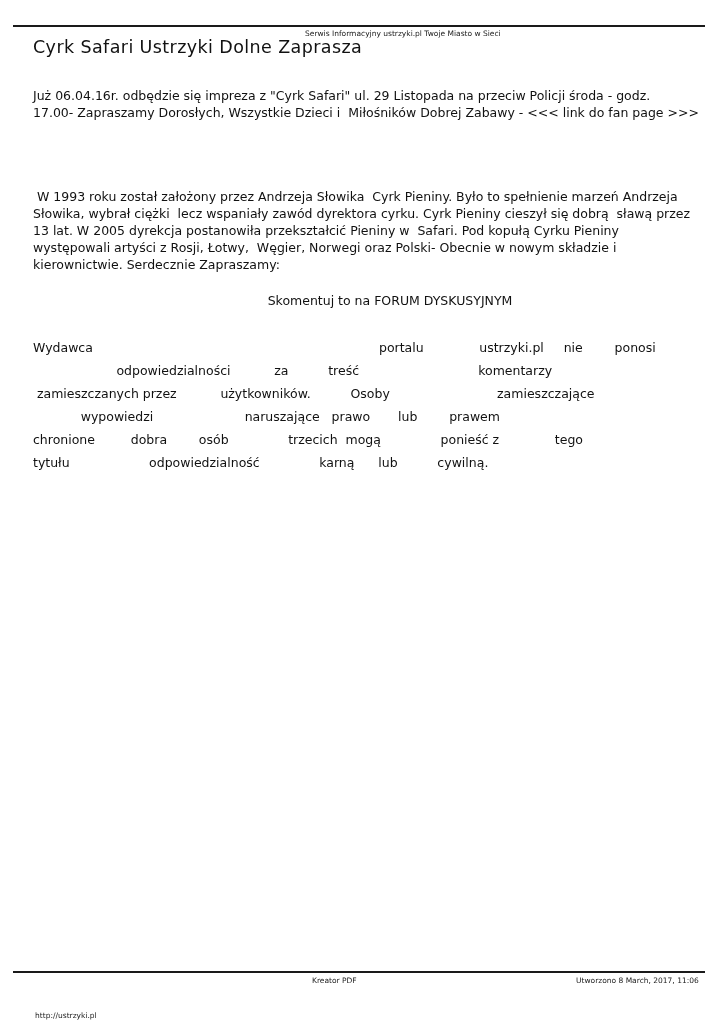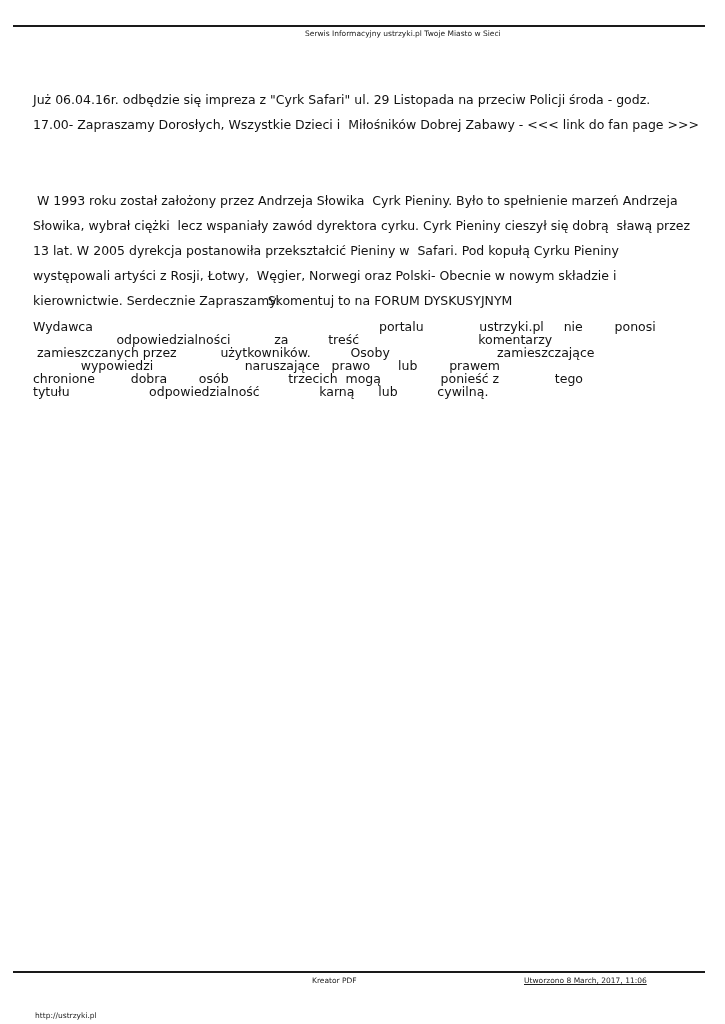--- a/index.html
+++ b/index.html
@@ -37,73 +37,74 @@
     font-weight: 400;
     letter-spacing: 0.4px;
     color: #111111;
     white-space: nowrap;
   }
   .para {
     position: absolute;
     left: 33px;
     width: 685px;
     font-size: 12.5px;
-    line-height: 25px;
+    line-height: 17px;
     color: #111111;
     white-space: pre-wrap;
   }
   .para-intro { top: 87px; }
   .para-body  { top: 188px; }
   .forum-line {
     position: absolute;
     top: 292px;
     left: 40px;
     width: 700px;
     text-align: center;
     font-size: 12.5px;
     line-height: 17px;
     color: #111111;
   }
   .disclaimer {
     position: absolute;
-    top: 320px;
+    top: 336px;
     left: 33px;
     font-size: 12.5px;
-    line-height: 13px;
+    line-height: 23px;
     color: #111111;
     white-space: pre;
   }
   .ftr-rule {
     position: absolute;
     top: 971px;
     left: 13px;
     width: 692px;
     height: 2px;
     background: #1a1a1a;
   }
   .ftr-text {
     position: absolute;
     top: 976px;
     font-size: 7.5px;
     color: #1a1a1a;
     white-space: nowrap;
   }
   .ftr-url { left: 35px; margin-top: 35px; }
   .ftr-generator { left: 300px; padding-left: 12px; }
-  .ftr-created { left: 524px; text-decoration: underline; }
+  .ftr-created { left: 576px; }
 </style>
 </head>
 <body>
 
 <div class="page">
 
   <div class="hdr-caption">Serwis Informacyjny ustrzyki.pl Twoje Miasto w Sieci</div>
 
   <div class="hdr-rule"></div>
 
+  <h1 class="article-title">Cyrk Safari Ustrzyki Dolne Zaprasza</h1>
 
   <div class="para para-intro">Już 06.04.16r. odbędzie się impreza z "Cyrk Safari" ul. 29 Listopada na przeciw Policji środa - godz.
 17.00- Zapraszamy Dorosłych, Wszystkie Dzieci i  Miłośników Dobrej Zabawy - &lt;&lt;&lt; link do fan page &gt;&gt;&gt;</div>
 
   <div class="para para-body"> W 1993 roku został założony przez Andrzeja Słowika  Cyrk Pieniny. Było to spełnienie marzeń Andrzeja
 Słowika, wybrał ciężki  lecz wspaniały zawód dyrektora cyrku. Cyrk Pieniny cieszył się dobrą  sławą przez
 13 lat. W 2005 dyrekcja postanowiła przekształcić Pieniny w  Safari. Pod kopułą Cyrku Pieniny
 występowali artyści z Rosji, Łotwy,  Węgier, Norwegi oraz Polski- Obecnie w nowym składzie i
 kierownictwie. Serdecznie Zapraszamy:</div>
 

